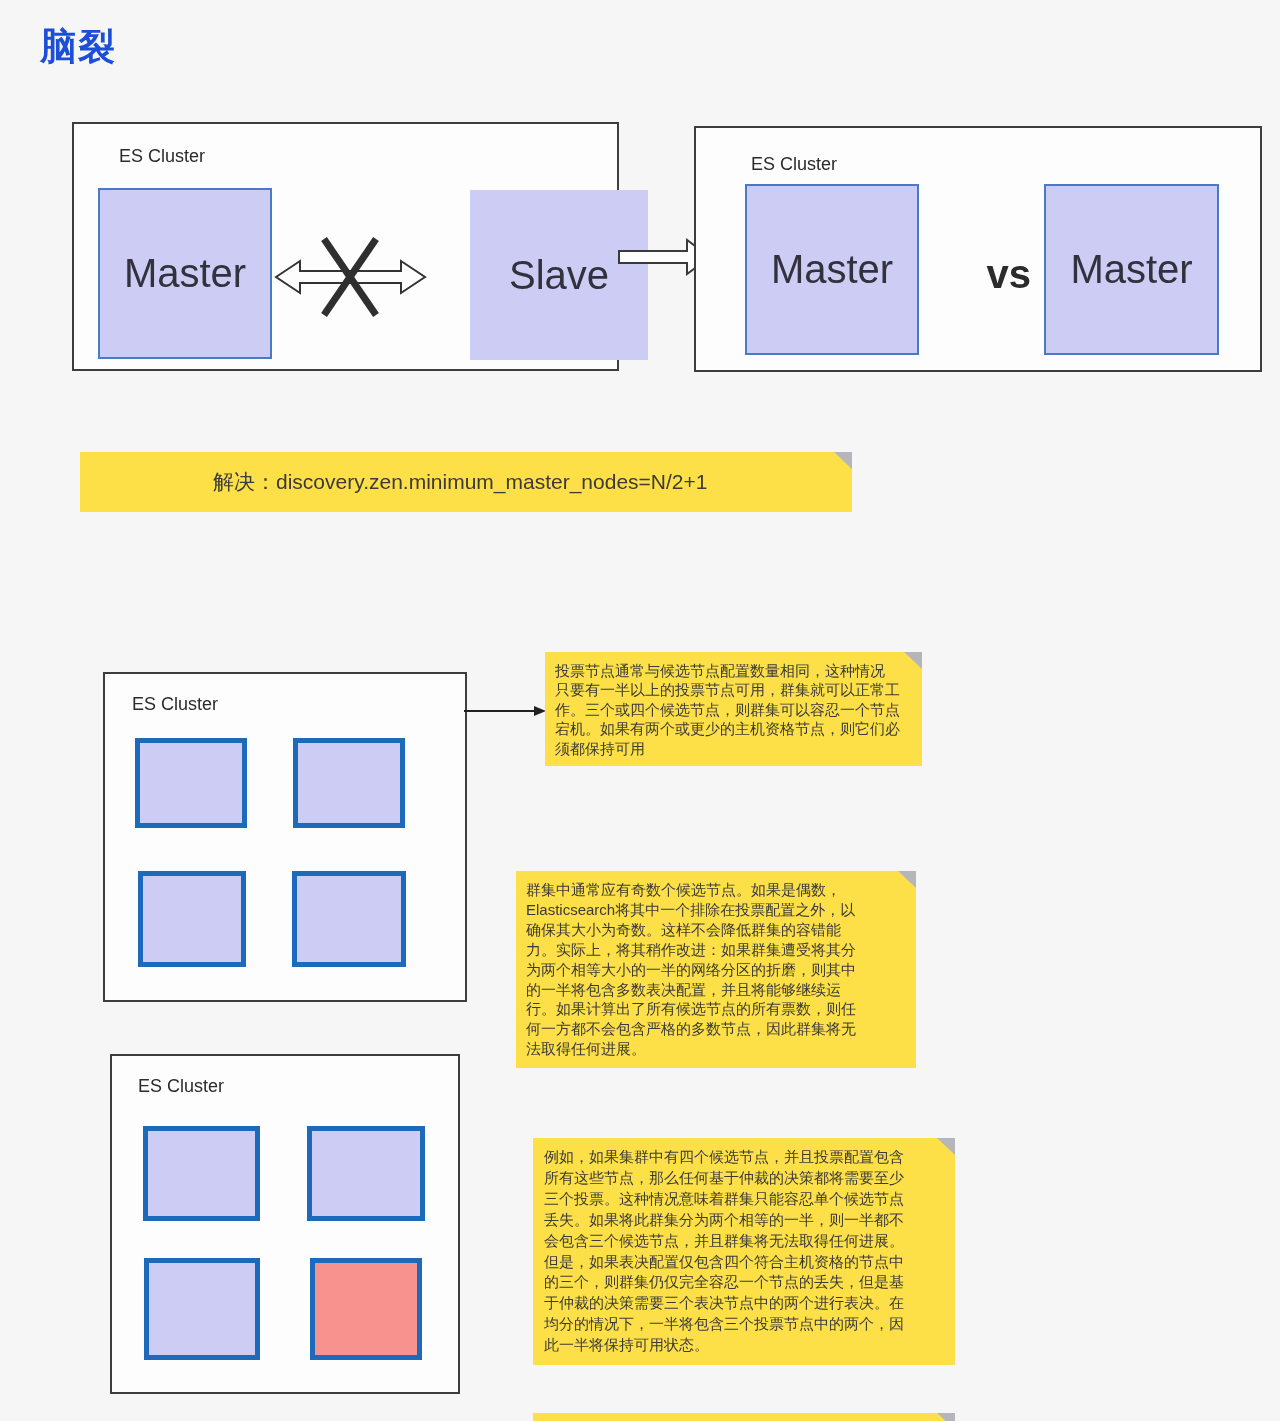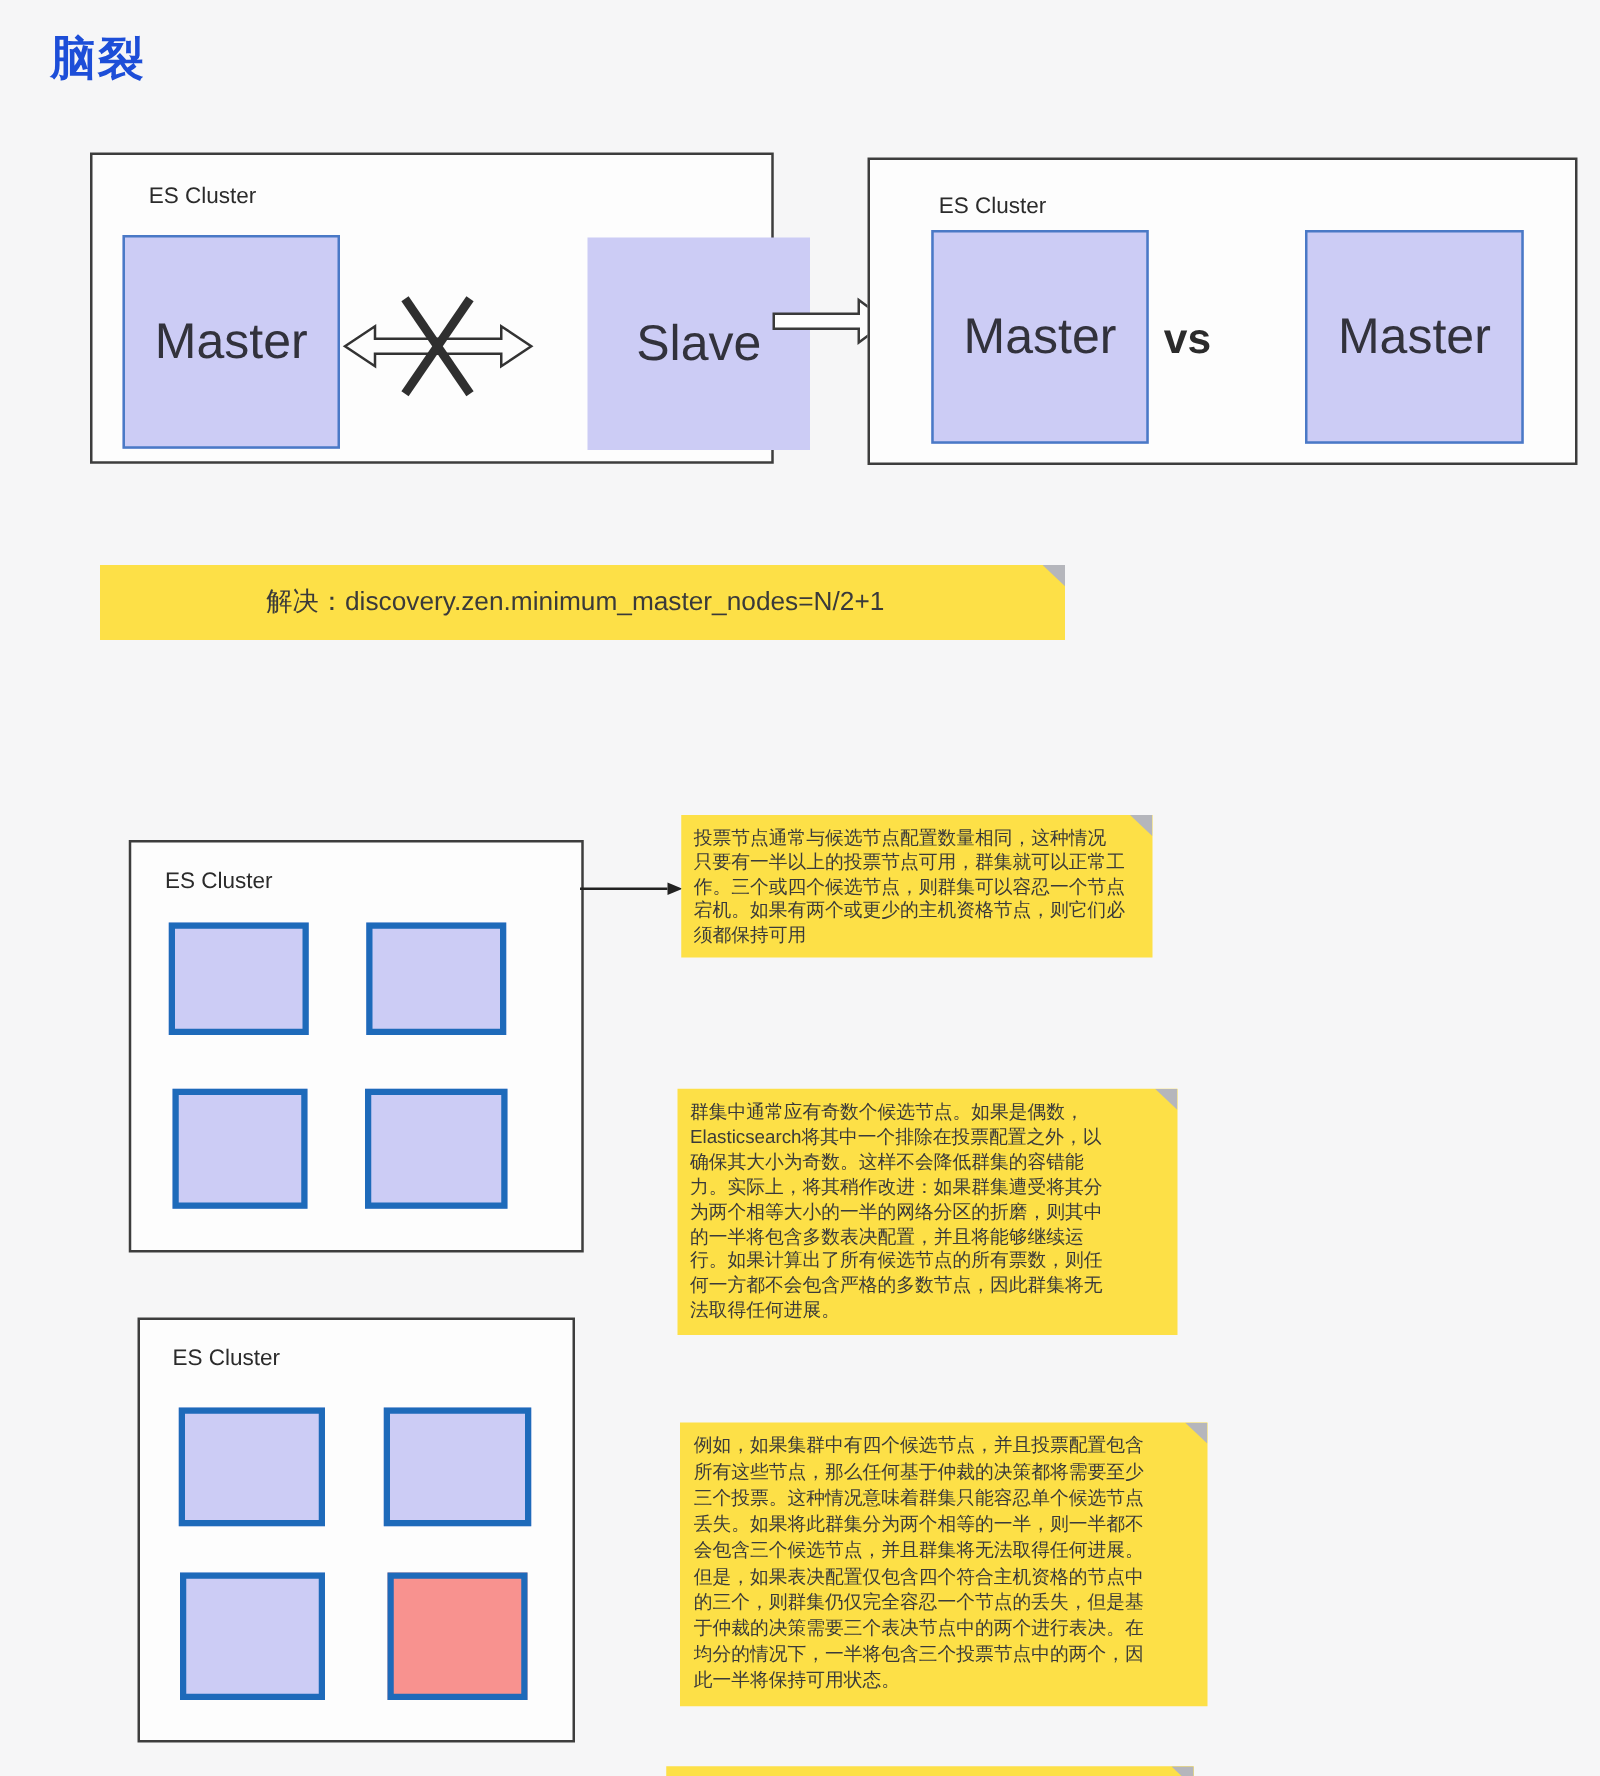--- a/index.html
+++ b/index.html
@@ -34,22 +34,22 @@
     position:absolute;
     background:#ccccf5;
     display:flex;align-items:center;justify-content:center;
     font-size:40px;color:#32323c;
     box-sizing:border-box;
   }
   .node.thin-border{border:2px solid #4a79c6;}
 
   .vs-label{
     position:absolute;
-    font-size:34px;font-weight:600;color:#2b2b2b;
-    text-align:left;
+    font-size:40px;font-weight:600;color:#2b2b2b;
+    text-align:right;
   }
 
   .sq{
     position:absolute;
     background:#ccccf5;
     border:5px solid #1e6aba;
     box-sizing:border-box;
   }
   .sq.down{background:#f8928f;}
 
@@ -130,42 +130,42 @@
 
   <div class="note" style="left:545px;top:652px;width:377px;height:114px;">
     <div class="note-text note-voting-text">投票节点通常与候选节点配置数量相同，这种情况
 只要有一半以上的投票节点可用，群集就可以正常工
 作。三个或四个候选节点，则群集可以容忍一个节点
 宕机。如果有两个或更少的主机资格节点，则它们必
 须都保持可用</div>
     <div class="fold"></div>
   </div>
 
-  <div class="note" style="left:542px;top:871px;width:400px;height:197px;">
+  <div class="note" style="left:516px;top:871px;width:400px;height:197px;">
     <div class="note-text note-odd-text">群集中通常应有奇数个候选节点。如果是偶数，
 Elasticsearch将其中一个排除在投票配置之外，以
 确保其大小为奇数。这样不会降低群集的容错能
 力。实际上，将其稍作改进：如果群集遭受将其分
 为两个相等大小的一半的网络分区的折磨，则其中
 的一半将包含多数表决配置，并且将能够继续运
 行。如果计算出了所有候选节点的所有票数，则任
 何一方都不会包含严格的多数节点，因此群集将无
 法取得任何进展。</div>
     <div class="fold"></div>
   </div>
 
   <div class="cluster-box" style="left:110px;top:1054px;width:350px;height:340px;">
     <div class="cluster-label" style="left:26px;top:20px;">ES Cluster</div>
     <div class="sq" style="left:31px;top:70px;width:117px;height:95px;"></div>
     <div class="sq" style="left:195px;top:70px;width:118px;height:95px;"></div>
     <div class="sq" style="left:32px;top:202px;width:116px;height:102px;"></div>
     <div class="sq down" style="left:198px;top:202px;width:112px;height:102px;"></div>
   </div>
 
-  <div class="note" style="left:544px;top:1138px;width:422px;height:227px;">
+  <div class="note" style="left:533px;top:1138px;width:422px;height:227px;">
     <div class="note-text note-example-text">例如，如果集群中有四个候选节点，并且投票配置包含
 所有这些节点，那么任何基于仲裁的决策都将需要至少
 三个投票。这种情况意味着群集只能容忍单个候选节点
 丢失。如果将此群集分为两个相等的一半，则一半都不
 会包含三个候选节点，并且群集将无法取得任何进展。
 但是，如果表决配置仅包含四个符合主机资格的节点中
 的三个，则群集仍仅完全容忍一个节点的丢失，但是基
 于仲裁的决策需要三个表决节点中的两个进行表决。在
 均分的情况下，一半将包含三个投票节点中的两个，因
 此一半将保持可用状态。</div>

